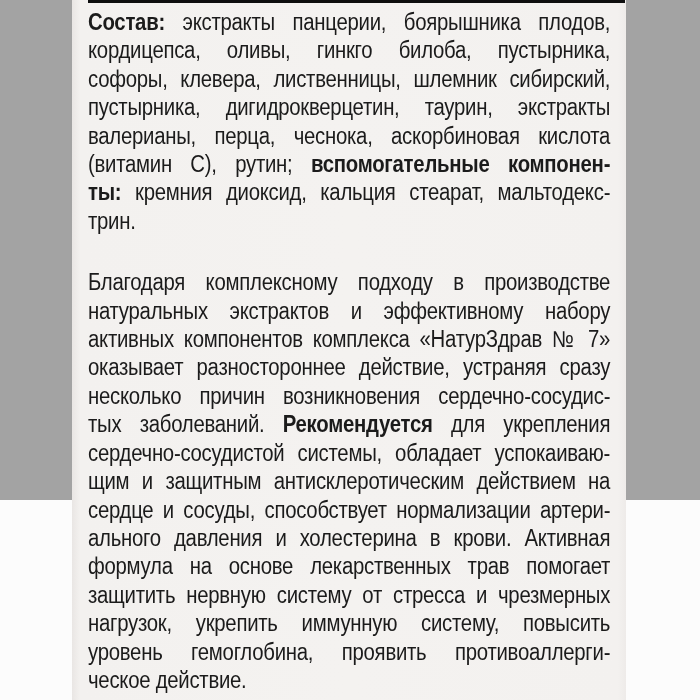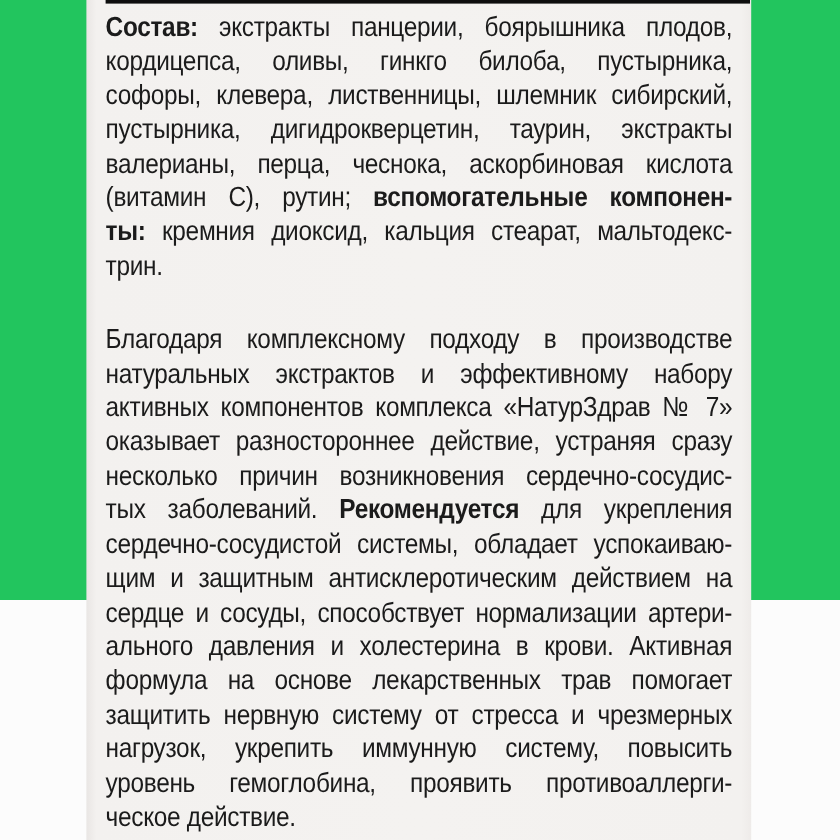--- a/index.html
+++ b/index.html
@@ -8,21 +8,21 @@
     width: 700px;
     height: 700px;
     overflow: hidden;
     background: #fcfcfc;
     font-family: "Liberation Sans", sans-serif;
   }
   .stage {
     position: relative;
     width: 700px;
     height: 500px;
-    background: #22c55e;
+    background: #a3a3a3;
   }
   
   .label-panel {
     position: absolute;
     left: 72px;
     top: 0;
     width: 554px;
     height: 700px;
     background: linear-gradient(90deg,
       #e9e6e4 0%, #f3f1ef 1.5%,

